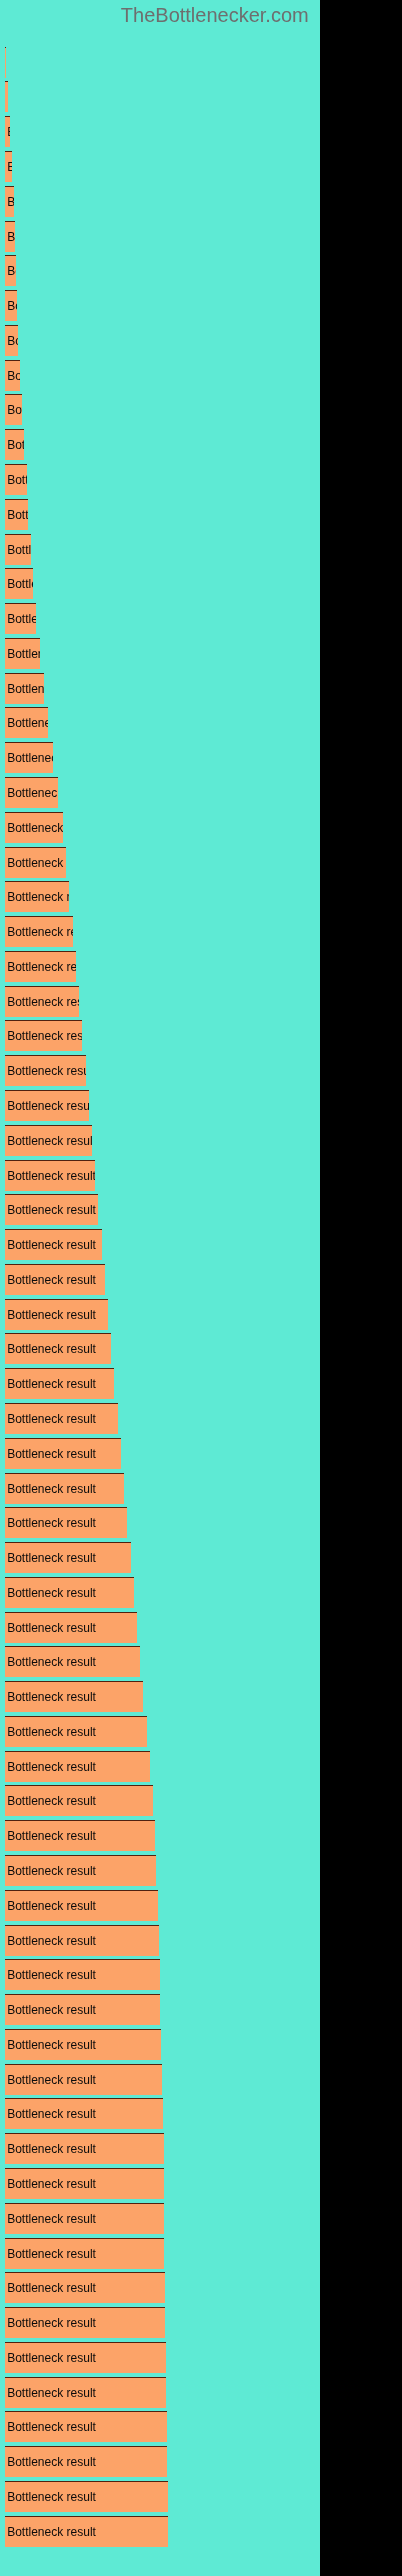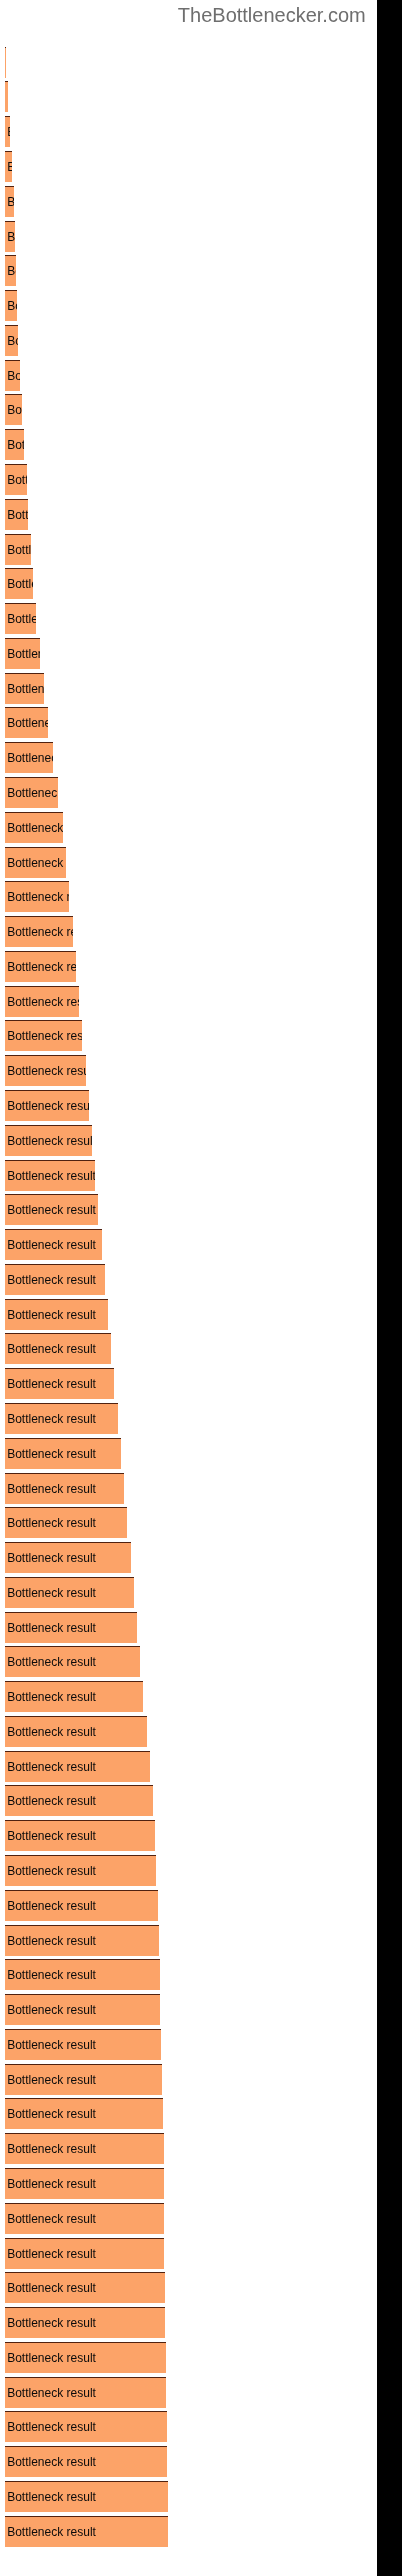--- a/index.html
+++ b/index.html
@@ -9,23 +9,23 @@
   }
   body {
     width: 403px;
     height: 2576px;
     position: relative;
     overflow: hidden;
     font-family: "Liberation Sans", sans-serif;
   }
   #page-root {
     position: relative;
-    width: 377px;
+    width: 320px;
     height: 2576px;
-    background: #ffffff;
+    background: #5eead4;
   }
   .site-title {
     position: absolute;
     right: 11.3px;
     top: 1.6px;
     font-family: "Liberation Sans", sans-serif;
     font-size: 20px;
     color: #6e6e6e;
     letter-spacing: 0px;
     white-space: nowrap;

